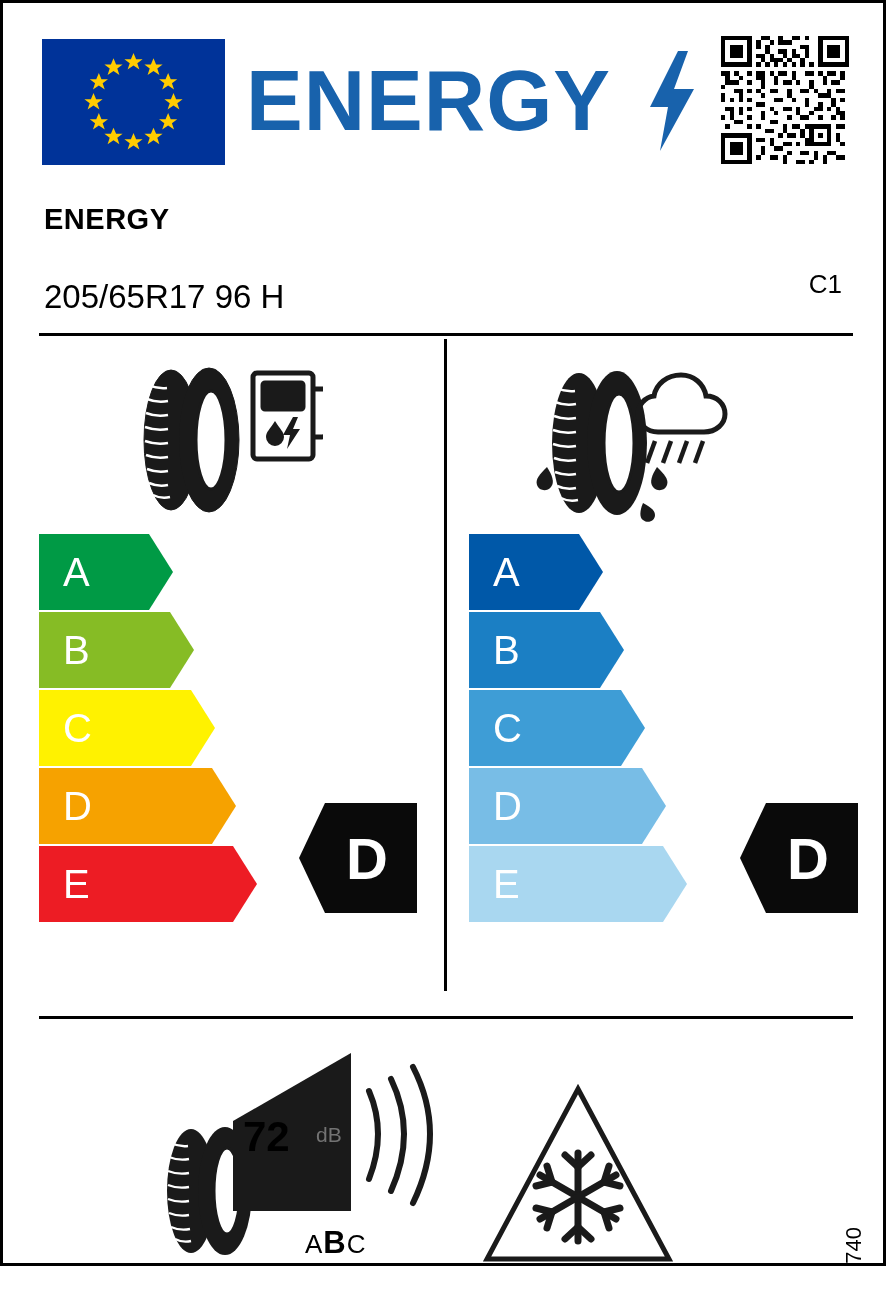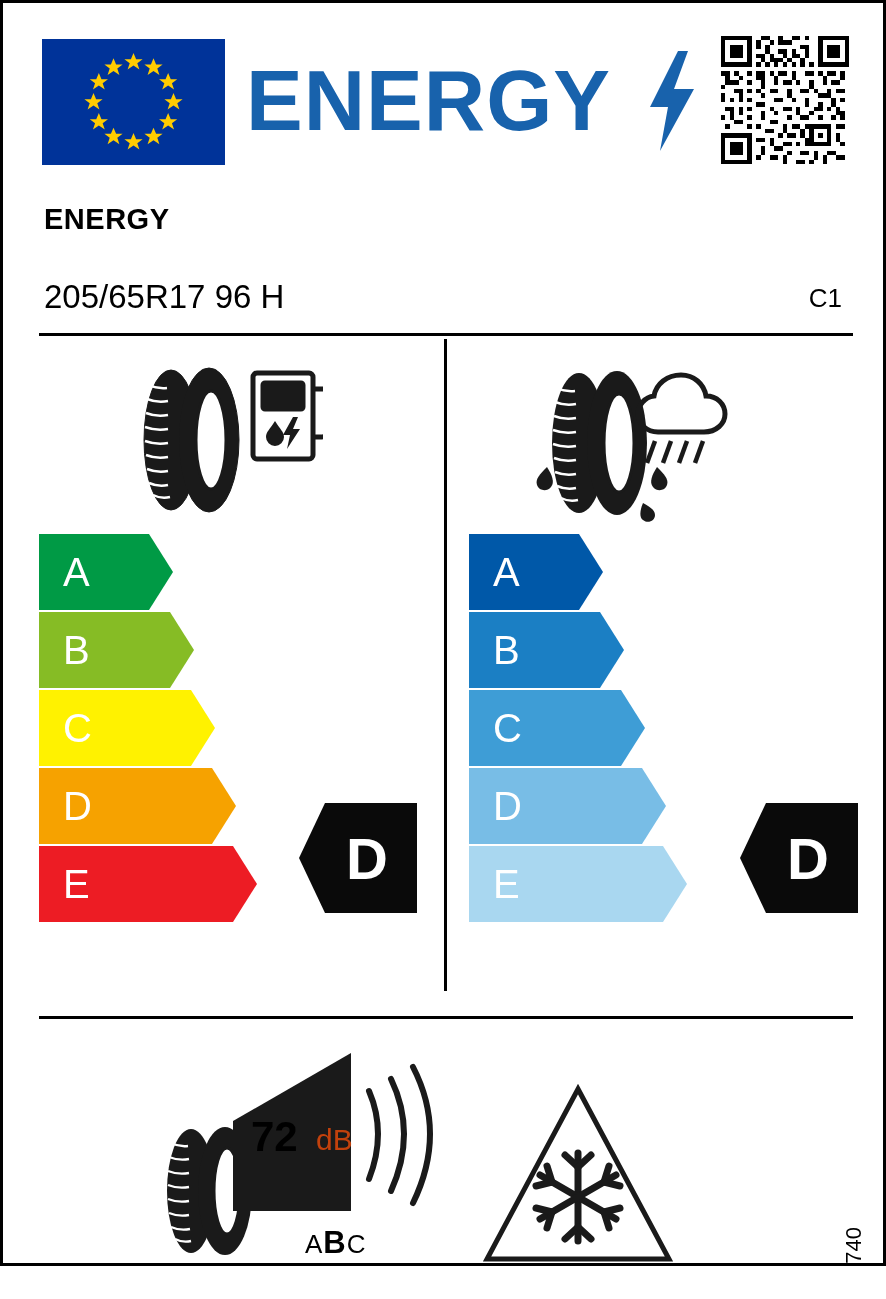--- a/index.html
+++ b/index.html
@@ -86,21 +86,21 @@
   #tyre-size {
     position: absolute;
     left: 41px;
     top: 275px;
     font-size: 33px;
     color: #000;
   }
   #tyre-class {
     position: absolute;
     right: 41px;
-    top: 280px;
+    top: 266px;
     font-size: 26px;
     color: #000;
   }
 
   
   .hline {
     position: absolute;
     background: #000;
     height: 3px;
   }
@@ -170,32 +170,32 @@
   
   #noise-group {
     position: absolute;
     left: 160px;
     top: 1040px;
     width: 310px;
     height: 230px;
   }
   #noise-value {
     position: absolute;
-    left: 88px;
+    left: 80px;
     top: 70px;
     font-size: 42px;
     font-weight: bold;
     color: #000;
   }
   #noise-unit {
     position: absolute;
     left: 153px;
     top: 80px;
-    font-size: 30px;
-    color: #c2410c;
+    font-size: 21px;
+    color: #737373;
   }
   #noise-classes {
     position: absolute;
     left: 118px;
     top: 182px;
     font-size: 26px;
     color: #000;
     letter-spacing: 1px;
     margin-left: 24px;
   }

